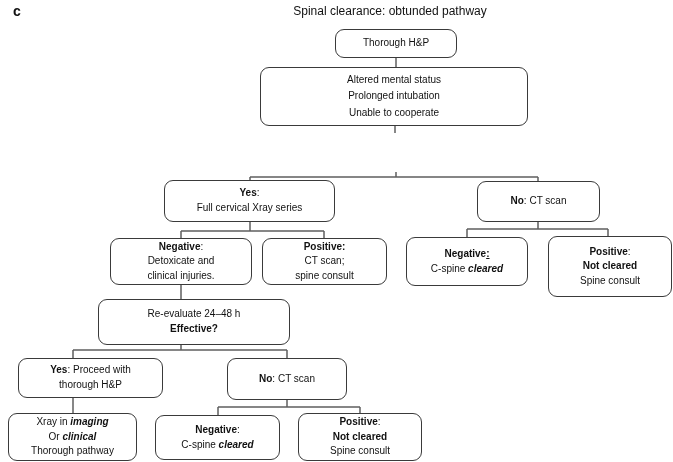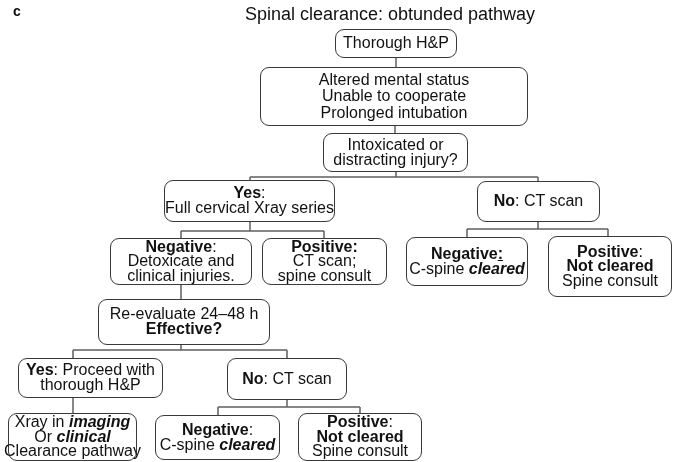--- a/index.html
+++ b/index.html
@@ -10,42 +10,42 @@
   }
   html,body{margin:0;padding:0;}
   body{background:#e8e8e8;font-family:"Liberation Sans",sans-serif;}
   .canvas{
     position:relative;width:673px;height:462px;background:var(--background);
     overflow:hidden;color:var(--text);
   }
   .connectors{position:absolute;left:0;top:0;width:673px;height:462px;}
   .connectors path{stroke:var(--connector);stroke-width:1.5;fill:none;}
   .fig-label{position:absolute;left:13px;top:3px;font-size:14px;font-weight:bold;}
-  .title{position:absolute;left:240px;top:4px;width:300px;text-align:center;font-size:18px;}
+  .title{position:absolute;left:240px;top:4px;width:300px;text-align:center;font-size:12px;}
   .node{
     position:absolute;box-sizing:border-box;background:var(--background);
     border:1.5px solid var(--box-border);border-radius:9px;
     display:flex;flex-direction:column;justify-content:center;align-items:center;
-    font-size:16px;line-height:14.6px;text-align:center;padding:1px 3px;
+    font-size:10px;line-height:14.6px;text-align:center;padding:1px 3px;
   }
   .ln{white-space:pre;}
   .b{font-weight:bold;}
   .bi{font-weight:bold;font-style:italic;}
   .u{text-decoration:underline;}
   
   #n-a{left:335px;top:29px;width:122px;height:29px;}
   #n-b{left:260px;top:67px;width:268px;height:59px;line-height:16.5px;text-align:center;}
   #n-c{left:323px;top:133px;width:145px;height:39px;}
   #n-d{left:164px;top:180px;width:171px;height:42px;}
   #n-e{left:477px;top:181px;width:123px;height:41px;}
   #n-f{left:110px;top:238px;width:142px;height:47px;}
   #n-g{left:262px;top:238px;width:125px;height:47px;}
   #n-h{left:406px;top:237px;width:122px;height:49px;}
   #n-i{left:548px;top:236px;width:124px;height:61px;}
-  #n-j{left:98px;top:299px;width:172px;height:46px;}
+  #n-j{left:98px;top:299px;width:192px;height:46px;}
   #n-k{left:2px;top:358px;width:145px;height:40px;margin-left:16px;}
   #n-l{left:227px;top:358px;width:120px;height:42px;}
   #n-m{left:8px;top:413px;width:129px;height:48px;}
   #n-n{left:155px;top:415px;width:125px;height:45px;}
   #n-o{left:298px;top:413px;width:124px;height:48px;}
 </style>
 </head>
 <body>
 
 <div class="canvas">
@@ -64,28 +64,24 @@
 
   <div class="fig-label">c</div>
   <div class="title">Spinal clearance: obtunded pathway</div>
 
   <div class="node" id="n-a">
     <div class="ln"><span>Thorough H&amp;P</span></div>
   </div>
 
   <div class="node" id="n-b">
     <div class="ln"><span>Altered mental status</span></div>
+    <div class="ln"><span>Prolonged intubation</span></div>
     <div class="ln"><span>Unable to cooperate</span></div>
-    <div class="ln"><span>Prolonged intubation</span></div>
   </div>
 
-  <div class="node" id="n-c">
-    <div class="ln"><span>Intoxicated or</span></div>
-    <div class="ln"><span>distracting injury?</span></div>
-  </div>
 
   <div class="node" id="n-d">
     <div class="ln"><span class="b">Yes</span><span>:</span></div>
     <div class="ln"><span>Full cervical Xray series</span></div>
   </div>
 
   <div class="node" id="n-e">
     <div class="ln"><span class="b">No</span><span>: CT scan</span></div>
   </div>
 
@@ -122,21 +118,21 @@
     <div class="ln"><span>thorough H&amp;P</span></div>
   </div>
 
   <div class="node" id="n-l">
     <div class="ln"><span class="b">No</span><span>: CT scan</span></div>
   </div>
 
   <div class="node" id="n-m">
     <div class="ln"><span>Xray in </span><span class="bi">imaging</span></div>
     <div class="ln"><span>Or </span><span class="bi">clinical</span></div>
-    <div class="ln"><span>Clearance pathway</span></div>
+    <div class="ln"><span>Thorough pathway</span></div>
   </div>
 
   <div class="node" id="n-n">
     <div class="ln"><span class="b">Negative</span><span>:</span></div>
     <div class="ln"><span>C-spine </span><span class="bi">cleared</span></div>
   </div>
 
   <div class="node" id="n-o">
     <div class="ln"><span class="b">Positive</span><span>:</span></div>
     <div class="ln"><span class="b">Not cleared</span></div>

